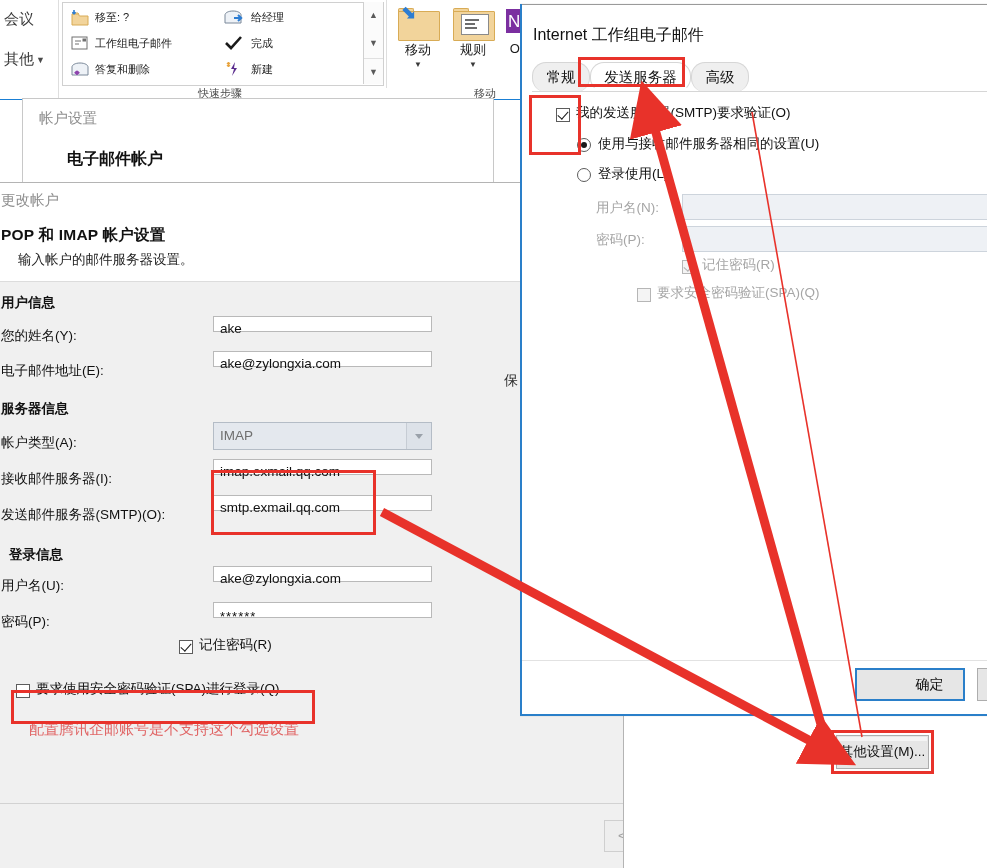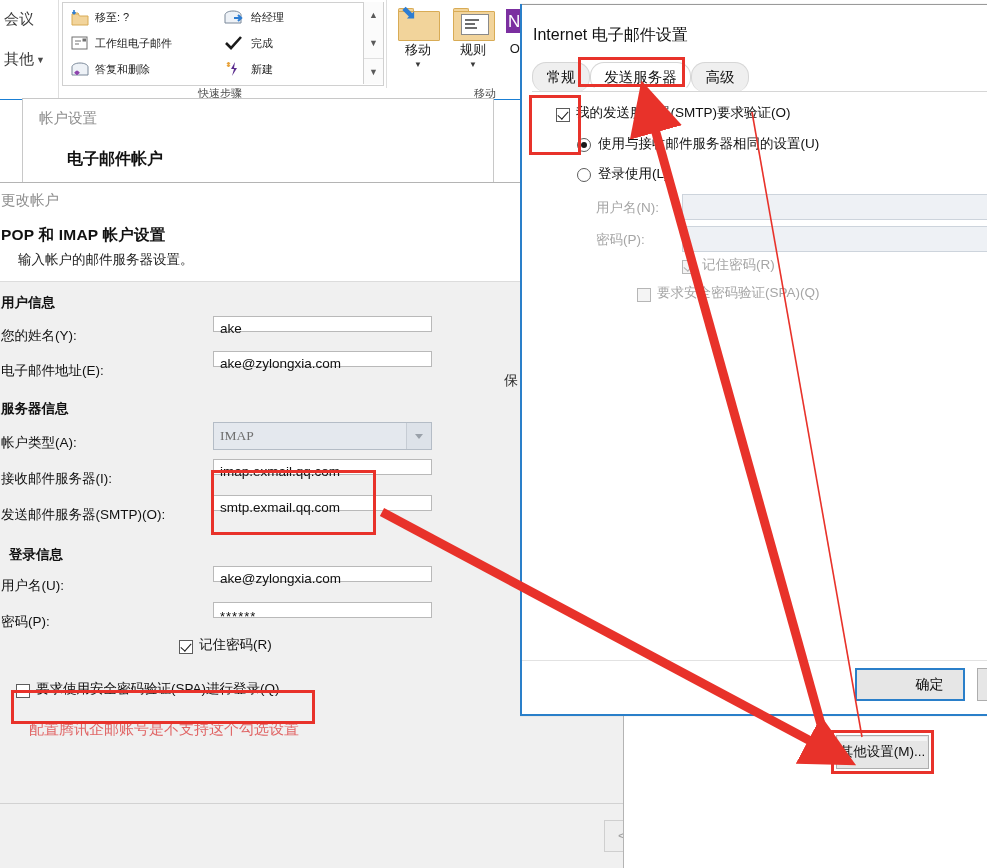--- a/index.html
+++ b/index.html
@@ -258,21 +258,21 @@
     </div>
 
     <div class="fld-label" style="left:9px;top:80px;">电子邮件地址(E):</div>
     <div class="tbox" style="left:221px;top:69px;width:219px;">
       <span>ake@zylongxia.com</span>
     </div>
 
     <div class="sect-title" style="left:9px;top:118px;">服务器信息</div>
 
     <div class="fld-label" style="left:9px;top:152px;">帐户类型(A):</div>
-    <div class="combo" style="left:221px;top:140px;width:219px;font-family:Liberation Serif, serif;">
+    <div class="combo" style="left:221px;top:140px;width:219px;">
       <span class="val">IMAP</span>
       <span class="arw"></span>
     </div>
 
     <div class="fld-label" style="left:9px;top:188px;">接收邮件服务器(I):</div>
     <div class="tbox" style="left:221px;top:177px;width:219px;">
       <span>imap.exmail.qq.com</span>
     </div>
 
     <div class="fld-label" style="left:9px;top:224px;">发送邮件服务器(SMTP)(O):</div>
@@ -309,21 +309,21 @@
 
 <div id="clip保" class="abs">保</div>
 
 <div id="moreBtn" class="abs">
   <span class="tophint"></span>
   <span>其他设置(M)...</span>
 </div>
 
 <div id="dlg" class="abs">
 
-  <div id="dlgTitle" class="abs">Internet 电子邮件设置</div>
+  <div id="dlgTitle" class="abs">Internet 工作组电子邮件</div>
 
   <div id="tabstrip" class="abs">
     <div class="tab inactive" style="left:0;width:58px;">常规</div>
     <div class="tab active" style="left:58px;width:101px;">发送服务器</div>
     <div class="tab inactive" style="left:159px;width:58px;">高级</div>
   </div>
   <div id="tabline" class="abs"></div>
 
   <div id="dlgPane" class="abs">
 

